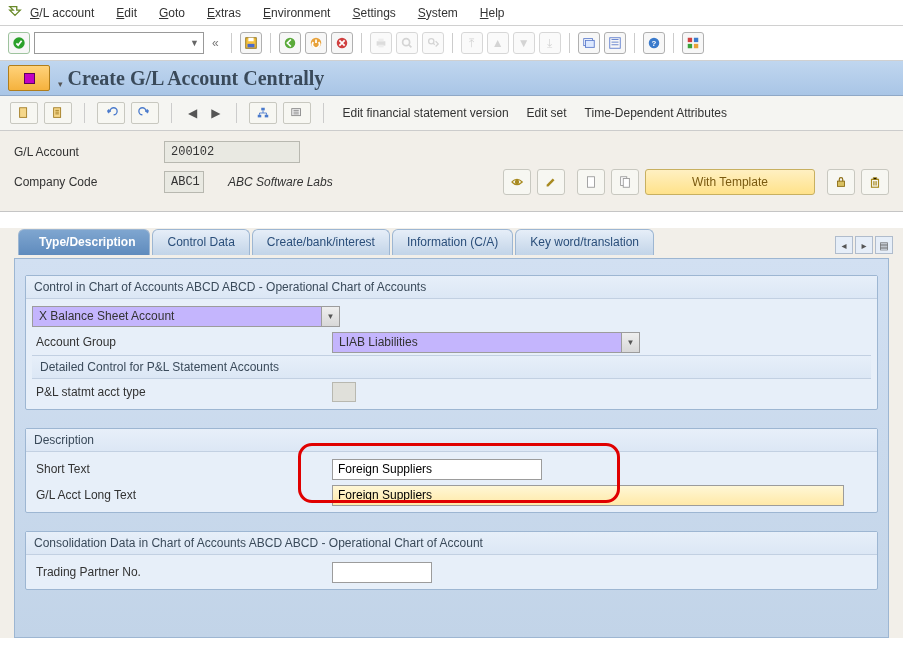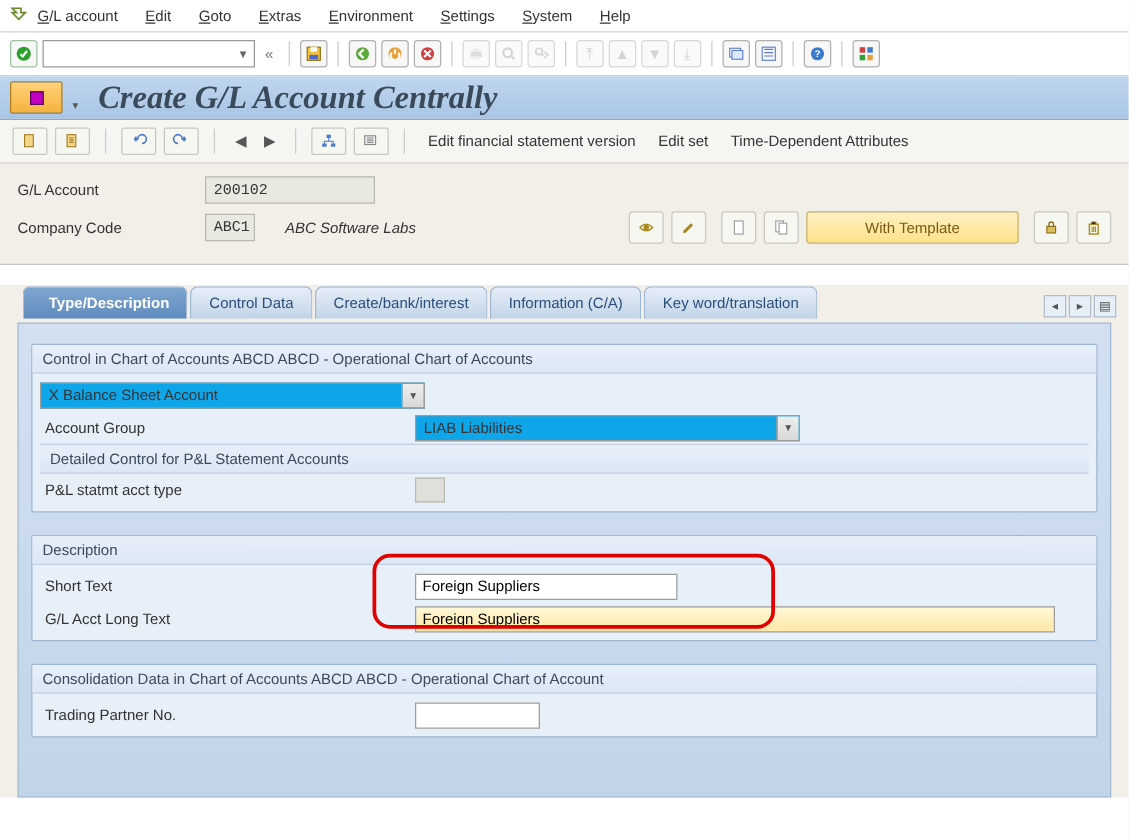--- a/index.html
+++ b/index.html
@@ -14,21 +14,21 @@
   .tbtn { width:22px; height:22px; border:1px solid #b0b0b0; background:#f7f7f7; border-radius:3px; display:inline-flex; align-items:center; justify-content:center; font-size:12px; cursor:pointer; }
   .tbtn.green-check { color:#1a8f1a; border-color:#9ec39e; }
   .tbtn.disabled { opacity:.5; }
   .combo { width:170px; height:22px; border:1px solid #999; background:#fff; display:inline-flex; align-items:center; justify-content:flex-end; padding:0 4px; }
   .combo .tri { font-size:9px; color:#666; }
   .sep { width:1px; height:20px; background:#ccc; margin:0 4px; }
 
   .title-strip { display:flex; align-items:center; background:linear-gradient(#c0d6ef,#a9c5e6); border-bottom:1px solid #8fa8c6; padding:2px 0; }
   .title-strip .tbox { width:42px; height:26px; background:linear-gradient(#ffd27a,#f5b23e); border:1px solid #b07d1a; border-radius:2px; margin:2px 6px 2px 8px; display:flex; align-items:center; justify-content:center; }
   .title-strip .tbox .sq { width:11px; height:11px; background:#c300c3; border:1px solid #5c005c; }
-  .title-strip h1 { font-family: Georgia, 'Times New Roman', serif; font-style: italic; font-weight: bold; font-size: 26px; color:#3a4a5a; margin-left:16px; }
+  .title-strip h1 { font-family: Georgia, 'Times New Roman', serif; font-weight: bold; font-size: 20px; color:#3a4a5a; margin-left:5px; }
   .title-strip .tri-drop { font-size:9px; color:#555; margin-left:2px; align-self:flex-end; margin-bottom:4px; }
 
   .app-toolbar { display:flex; align-items:center; gap:6px; padding:6px 10px; border-bottom:1px solid #ccc; background:#f5f5f2; }
   .app-toolbar .abtn { height:22px; border:1px solid #c8c8c0; border-radius:2px; background:#f7f7f2; padding:0 6px; display:flex; align-items:center; cursor:pointer; }
   .app-toolbar .alink { font-size:12px; color:#333; padding:0 6px; cursor:pointer; }
   .app-toolbar .vsep { width:1px; height:20px; background:#ccc; margin:0 6px; }
   .app-toolbar .nav-arrow { font-size:12px; color:#555; padding:0 4px; cursor:pointer; }
 
   .header-area { padding:10px 14px; background:#f2efe9; border-bottom:1px solid #c5c5c5; }
   .hdr-row { display:flex; align-items:center; margin-bottom:6px; }
@@ -48,21 +48,21 @@
   .tab-extras { margin-left:auto; display:flex; gap:2px; padding-right:4px; }
   .te-btn { width:18px; height:18px; border:1px solid #b0bccc; background:#e6eef8; display:flex; align-items:center; justify-content:center; font-size:10px; color:#555; cursor:pointer; }
 
   .tab-body { border:1px solid #9db6d2; background:linear-gradient(#d2e0f2,#c2d4e8); padding:16px 10px 8px; min-height:380px; margin:4px 8px; }
 
   .group { border:1px solid #9db6d2; background:#e7eff9; border-radius:2px; margin-bottom:18px; }
   .group-title { padding:4px 8px; font-size:12px; color:#3a4a5a; border-bottom:1px solid #c2d0e2; background:linear-gradient(#e7eff9,#dce7f5); }
   .group-body { padding:4px 6px; }
   .grow { display:flex; align-items:center; min-height:26px; }
   .grow label { width:300px; padding-left:4px; }
-  .sap-select { display:inline-flex; align-items:center; background:#0ea5e9; border:1px solid #9c9c9c; height:21px; overflow:hidden; }
+  .sap-select { display:inline-flex; align-items:center; background:#c4b5fd; border:1px solid #9c9c9c; height:21px; overflow:hidden; }
   .sap-select .sval { padding:0 6px; flex:1; }
   .sap-select .sbtn { width:18px; height:100%; border-left:1px solid #9c9c9c; background:linear-gradient(#eee,#d8d8d8); display:flex; align-items:center; justify-content:center; font-size:8px; color:#555; }
   .sel-wide { width:308px; }
   .small-ro { width:24px; height:20px; background:#e0e0da; border:1px solid #b8b8b0; }
 
   .txt-in { background:#fff; border:1px solid #9c9c9c; height:21px; padding:2px 5px; font-size:12px; font-family:Arial,sans-serif; }
   .txt-short { width:210px; }
   .txt-long { width:512px; background:linear-gradient(#fff7d6,#ffe9a8); }
   .txt-tp { width:100px; }
 

